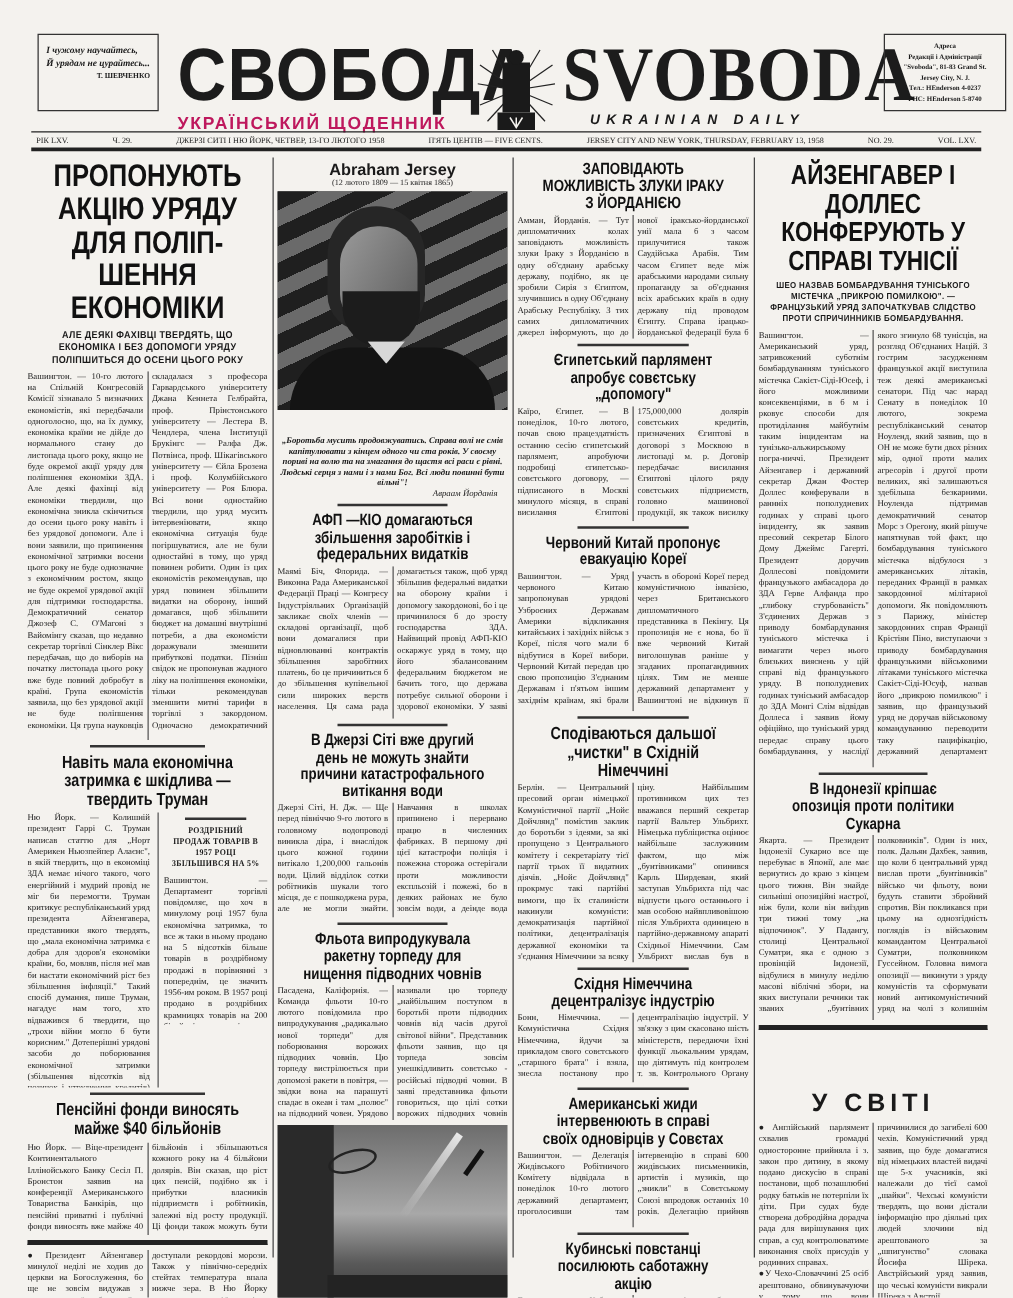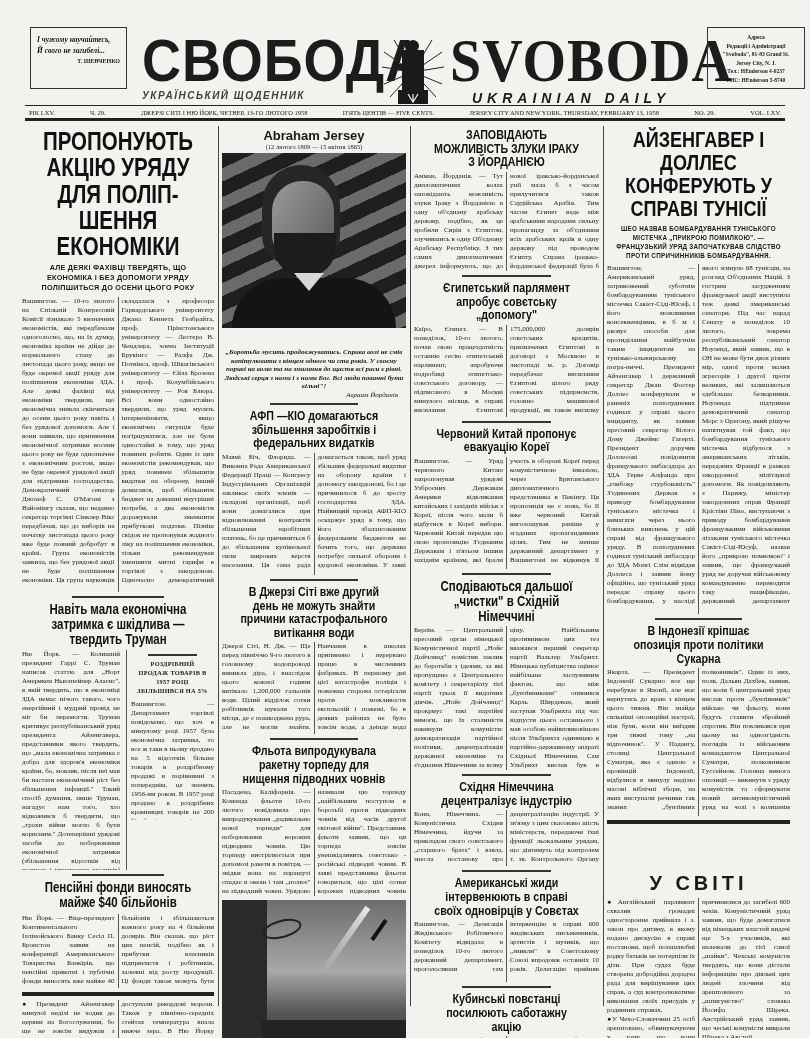--- a/index.html
+++ b/index.html
@@ -20,33 +20,33 @@
   }
   .motto-box .l { display: block; font-weight: bold; }
   .motto-box .a { display: block; text-align: right; font-style: normal; font-size: 6px; font-weight: bold; }
   .title-uk {
     position: absolute; left: 122px; top: 16px; width: 240px;
     font-family: "Liberation Sans", sans-serif; font-weight: bold; font-size: 54px;
     letter-spacing: 1px; line-height: 58px; transform: scaleY(1.1); transform-origin: top left; color: #1c1c1c;
   }
   .subtitle-uk {
     position: absolute; left: 122px; top: 78px; width: 240px;
-    font-family: "Liberation Sans", sans-serif; font-weight: bold; font-style: italic;
-    font-size: 10px; letter-spacing: 1.5px; color: #404040;
+    font-family: "Liberation Sans", sans-serif; font-weight: bold; 
+    font-size: 14px; letter-spacing: 1.5px; color: #be185d;
   }
   .emblem { position: absolute; left: 362px; top: 20px; width: 62px; height: 78px; }
   .title-en {
     position: absolute; left: 430px; top: 16px; width: 240px;
     font-family: "Liberation Serif", serif; font-weight: bold; font-size: 56px;
     letter-spacing: 1px; line-height: 58px; transform: scaleY(1.1); transform-origin: top left; color: #1c1c1c;
   }
   .subtitle-en {
     position: absolute; left: 452px; top: 78px; width: 220px;
     font-family: "Liberation Sans", sans-serif; font-weight: bold; font-style: italic;
-    font-size: 14px; letter-spacing: 5px; color: #1c1c1c;
+    font-size: 11px; letter-spacing: 5px; color: #1c1c1c;
   }
   .address-box {
     position: absolute; left: 687px; top: 15px; width: 98px; height: 62px;
     border: 1px solid #333; font-size: 5.5px; line-height: 8.5px; text-align: center; padding-top: 5px; font-weight: bold;
   }
 
   
   .dateline {
     position: absolute; left: 25px; top: 105px; width: 760px; height: 16px;
     border-top: 1px solid #222; border-bottom: 3px solid #222;
@@ -84,21 +84,21 @@
   .bullet::before { content: "\25CF "; }
 </style>
 </head>
 <body>
 
 <div class="page">
 
   <div class="masthead">
     <div class="motto-box">
       <span class="l">І чужому научайтесь,</span>
-      <span class="l">Й свого не загибелі...</span>
+      <span class="l">Й урядам не цурайтесь...</span>
       <span class="a">Т. ШЕВЧЕНКО</span>
     </div>
     <div class="title-uk">СВОБОДА</div>
     <div class="subtitle-uk">УКРАЇНСЬКИЙ ЩОДЕННИК</div>
     <svg class="emblem" viewBox="0 0 62 78">
       <g stroke="#222" stroke-width="1">
         <line x1="31" y1="40" x2="2" y2="20"></line>
           <line x1="31" y1="40" x2="0" y2="35"></line>
         <line x1="31" y1="40" x2="2" y2="52"></line>
           <line x1="31" y1="40" x2="8" y2="65"></line>

